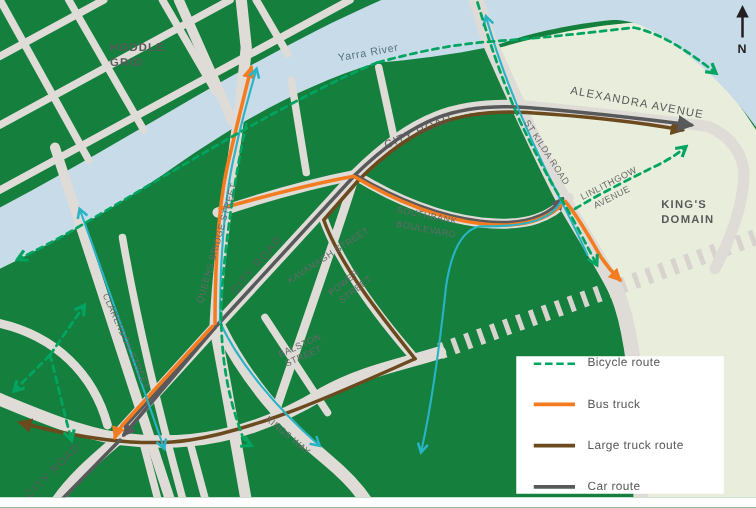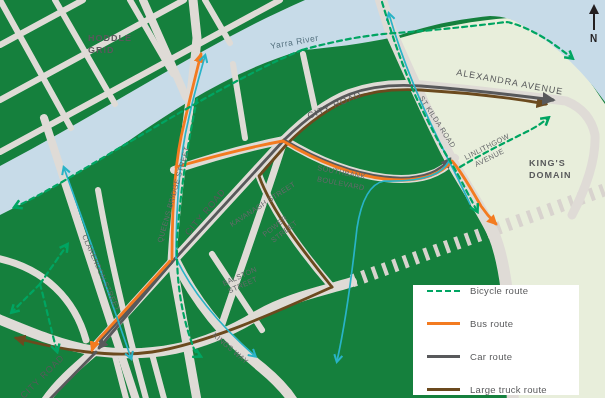--- a/index.html
+++ b/index.html
@@ -173,24 +173,24 @@
   </g>
 </svg>
 
 <div id="legend">
   <div class="lrow">
     <span class="lswatch sw-bicycle"></span>
     <span class="llabel">Bicycle route</span>
   </div>
   <div class="lrow">
     <span class="lswatch sw-bus"></span>
-    <span class="llabel">Bus route</span>
+    <span class="llabel">Bus truck</span>
+  </div>
+  <div class="lrow">
+    <span class="lswatch sw-truck"></span>
+    <span class="llabel">Large truck route</span>
   </div>
   <div class="lrow">
     <span class="lswatch sw-car"></span>
     <span class="llabel">Car route</span>
   </div>
-  <div class="lrow">
-    <span class="lswatch sw-truck"></span>
-    <span class="llabel">Large truck route</span>
-  </div>
 </div>
 </div>
 
 </body></html>

